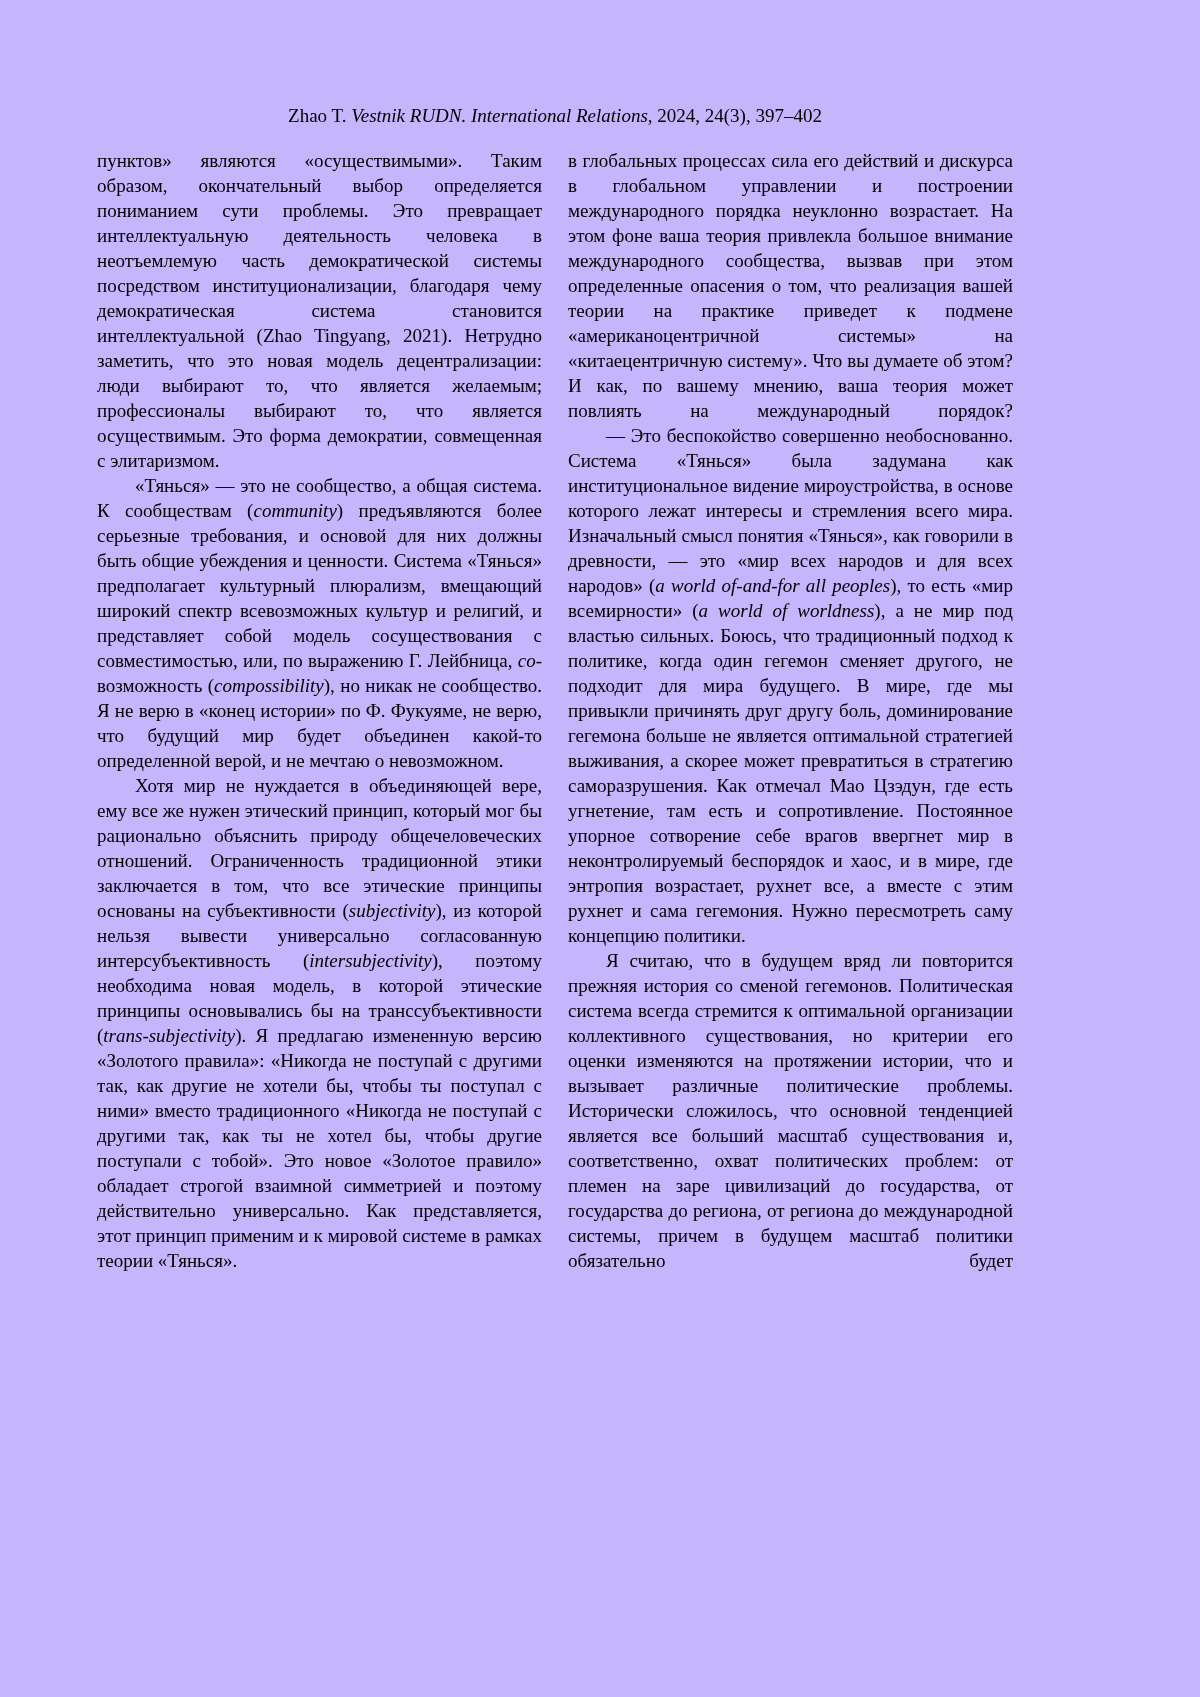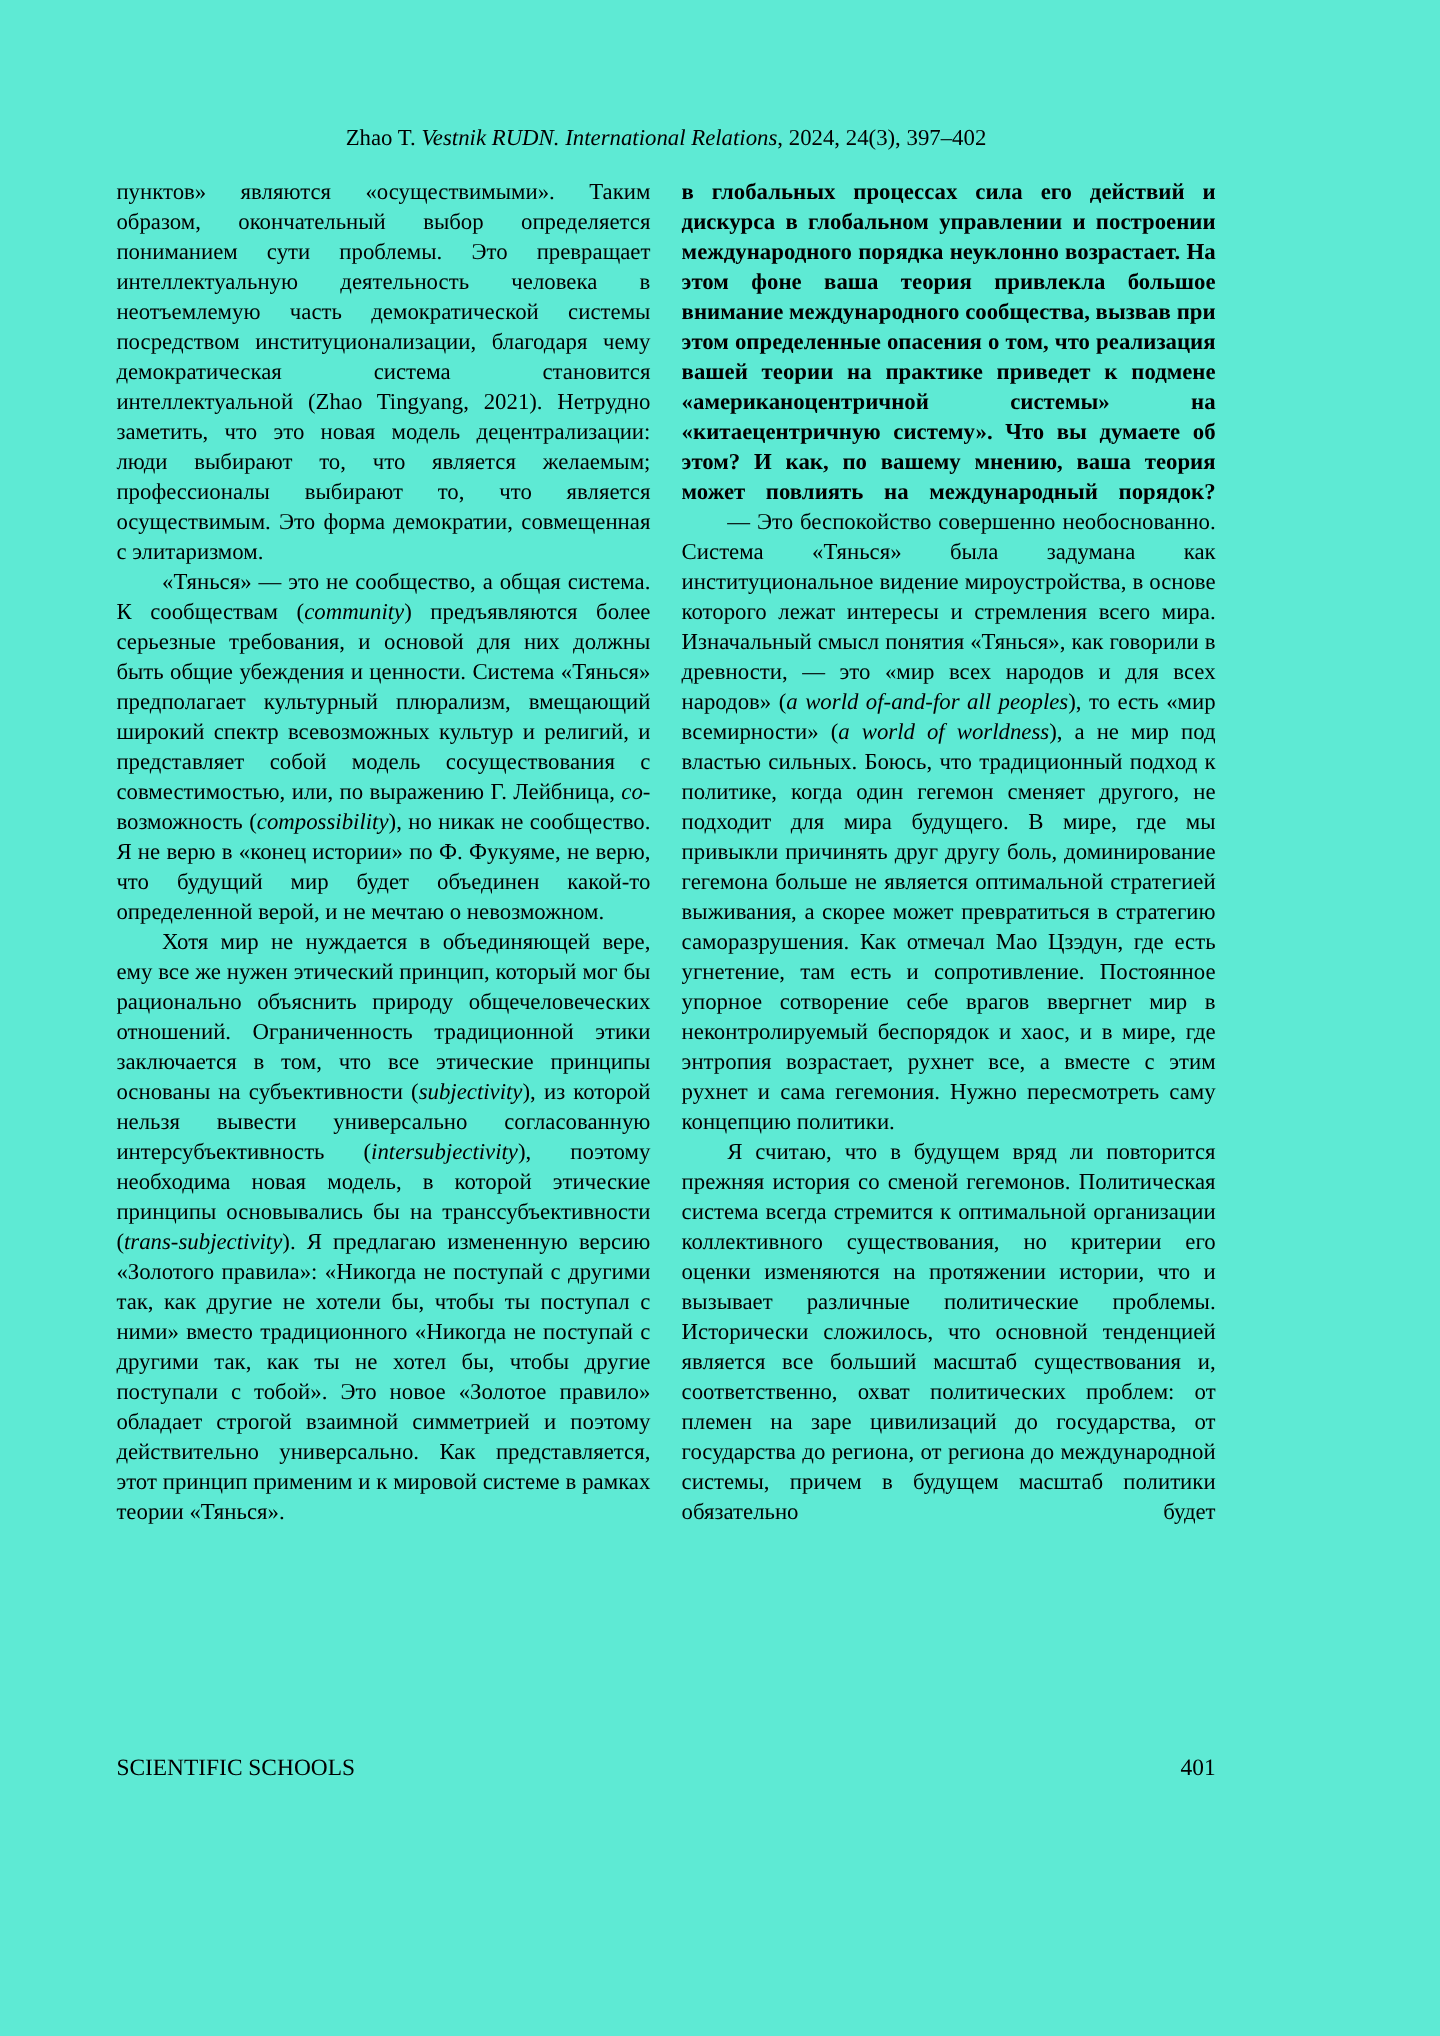--- a/index.html
+++ b/index.html
@@ -4,21 +4,21 @@
 <style>
   html, body {
     margin: 0;
     padding: 0;
     background: #ffffff;
   }
   .page {
     position: relative;
     width: 1200px;
     height: 1697px;
-    background: #5eead4;
+    background: #c4b5fd;
     color: #000000;
     font-family: "Liberation Serif", "DejaVu Serif", serif;
     overflow: hidden;
   }
   .running-head {
     position: absolute;
     top: 104px;
     left: 97px;
     width: 916px;
     text-align: center;
@@ -45,21 +45,21 @@
     hyphens: auto;
     -webkit-hyphens: auto;
   }
   .col p.indent {
     text-indent: 38px;
   }
   .col p.j-last {
     text-align-last: justify;
   }
   .i { font-style: italic; }
-  .b { font-weight: bold; margin-top: 42px; }
+  .b { font-weight: normal; margin-top: 42px; }
   .footer {
     position: absolute;
     top: 1462px;
     left: 97px;
     width: 916px;
     display: flex;
     justify-content: space-between;
     font-size: 19.5px;
     line-height: 24px;
   }
@@ -80,18 +80,14 @@
     </div>
 
     <div class="col">
       <p class="j-last"><span class="b">в глобальных процессах сила его действий и дискурса в глобальном управлении и построении международного порядка неуклонно возрастает. На этом фоне ваша теория привлекла большое внимание международного сообщества, вызвав при этом определенные опасения о том, что реализация вашей теории на практике приведет к подмене «американоцентричной системы» на «китаецентричную систему». Что вы думаете об этом? И как, по вашему мнению, ваша теория может повлиять на международный порядок?</span></p>
       <p class="indent"><span>— Это беспокойство совершенно необоснованно. Система «Тянься» была задумана как институциональное видение мироустройства, в основе которого лежат интересы и стремления всего мира. Изначальный смысл понятия «Тянься», как говорили в древности, — это «мир всех народов и для всех народов» (</span><span class="i">a world of-and-for all peoples</span><span>), то есть «мир всемирности» (</span><span class="i">a world of worldness</span><span>), а не мир под властью сильных. Боюсь, что традиционный подход к политике, когда один гегемон сменяет другого, не подходит для мира будущего. В мире, где мы привыкли причинять друг другу боль, доминирование гегемона больше не является оптимальной стратегией выживания, а скорее может превратиться в стратегию саморазрушения. Как отмечал Мао Цзэдун, где есть угнетение, там есть и сопротивление. Постоянное упорное сотворение себе врагов ввергнет мир в неконтролируемый беспорядок и хаос, и в мире, где энтропия возрастает, рухнет все, а вместе с этим рухнет и сама гегемония. Нужно пересмотреть саму концепцию политики.</span></p>
       <p class="indent j-last"><span>Я считаю, что в будущем вряд ли повторится прежняя история со сменой гегемонов. Политическая система всегда стремится к оптимальной организации коллективного существования, но критерии его оценки изменяются на протяжении истории, что и вызывает различные политические проблемы. Исторически сложилось, что основной тенденцией является все больший масштаб существования и, соответственно, охват политических проблем: от племен на заре цивилизаций до государства, от государства до региона, от региона до международной системы, причем в будущем масштаб политики обязательно будет</span></p>
     </div>
 
   </div>
 
-  <div class="footer">
-    <span>SCIENTIFIC SCHOOLS</span>
-    <span>401</span>
-  </div>
 
 </div>
 
 </body></html>

